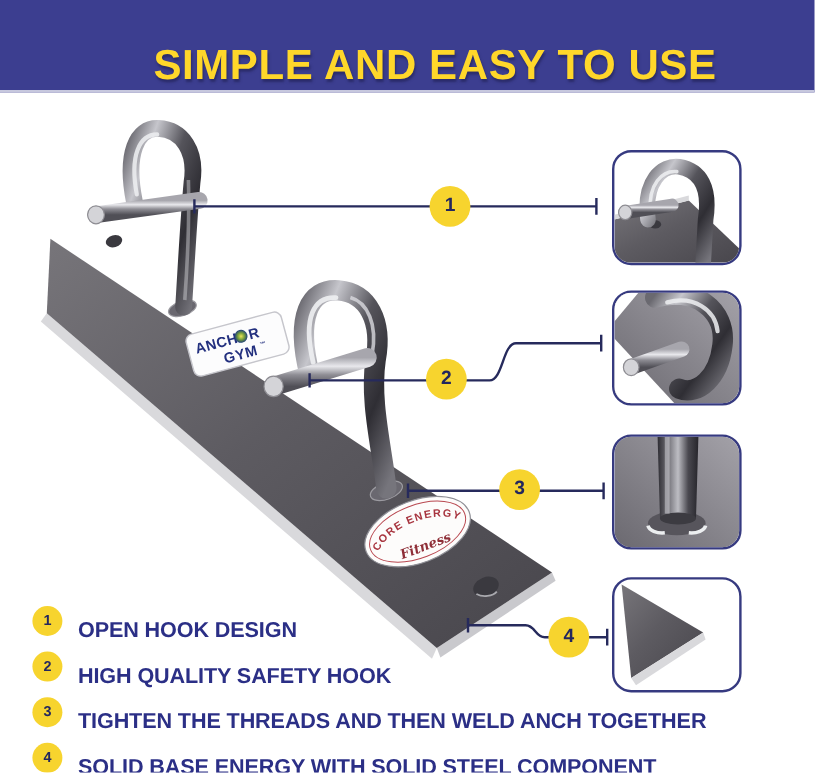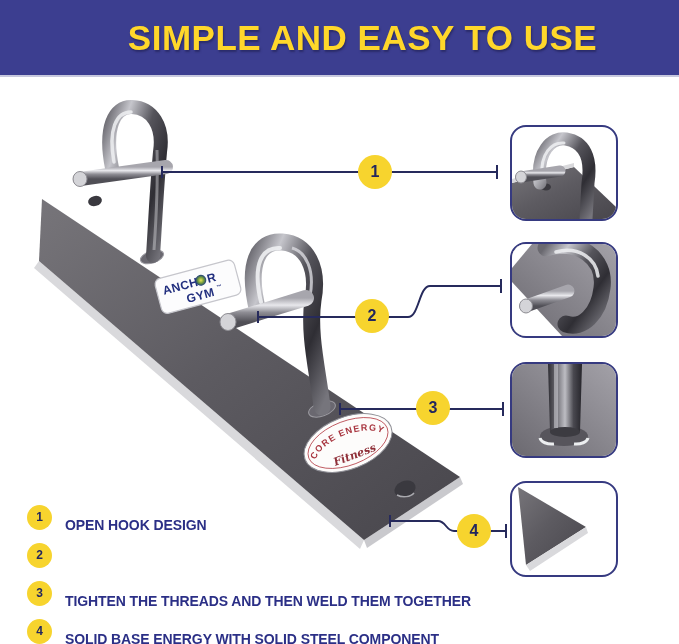--- a/index.html
+++ b/index.html
@@ -3,21 +3,21 @@
 <meta charset="utf-8">
 <style>
   html,body { margin:0; padding:0; background:#fff; }
   .page {
     position:relative; width:679px; height:644px; overflow:hidden;
     background:#ffffff; font-family:"Liberation Sans", sans-serif;
   }
   
   .banner {
     position:absolute; left:0; top:0; width:679px; height:77px;
-    background:#3c3e90; display:flex; align-items:center; justify-content:center;
+    background:#3c3e90; display:flex; align-items:flex-end; justify-content:center;
     border-bottom:2px solid #c7c8de; box-sizing:border-box;padding-left:46px;
   }
   .banner h1 {
     margin:0; font-size:35px; font-weight:800; color:#ffd72a;
     letter-spacing:.5px; text-shadow:1px 2px 2px rgba(25,25,70,.5);
   }
   
   .product-svg { position:absolute; left:0; top:0; width:679px; height:644px; }
   .lbl      { font-family:"Liberation Sans",sans-serif; font-size:12px; font-weight:800; fill:#23307f; letter-spacing:.4px; }
   .lbl-tm   { font-family:"Liberation Sans",sans-serif; font-size:5px;  font-weight:700; fill:#23307f; }
@@ -38,21 +38,21 @@
   .thumb svg { display:block; }
   
   .features { position:absolute; left:27px; top:498px; margin:0; padding:0; list-style:none; z-index:3; }
   .feature  { display:flex; align-items:center; height:38px; gap:13px; }
   .fnum {
     width:25px; height:25px; border-radius:50%; background:#f7d42e; color:#23275e;
     font-size:12px; font-weight:800; display:flex; align-items:center; justify-content:center;
     flex:0 0 auto;
   }
   .flabel {
-    font-size:14px; font-weight:800; color:#2b2f86; letter-spacing:-.1px; white-space:nowrap;margin-top:16px;
+    font-size:18px; font-weight:800; color:#2b2f86; letter-spacing:-.1px; white-space:nowrap;margin-top:16px;
   }
 </style>
 </head>
 <body>
 
 <div class="page">
 
   <div class="banner">
     <h1>SIMPLE AND EASY TO USE</h1>
   </div>
@@ -195,24 +195,25 @@
     </svg>
   </div>
 
   <ul class="features">
     <li class="feature">
       <span class="fnum">1</span>
       <span class="flabel">OPEN HOOK DESIGN</span>
     </li>
     <li class="feature">
       <span class="fnum">2</span>
+      <span class="flabel">HIGH QUALITY SAFETY HOOK</span>
     </li>
     <li class="feature">
       <span class="fnum">3</span>
-      <span class="flabel">TIGHTEN THE THREADS AND THEN WELD THEM TOGETHER</span>
+      <span class="flabel">TIGHTEN THE THREADS AND THEN WELD ANCH TOGETHER</span>
     </li>
     <li class="feature">
       <span class="fnum">4</span>
       <span class="flabel">SOLID BASE ENERGY WITH SOLID STEEL COMPONENT</span>
     </li>
   </ul>
 
 </div>
 
 </body></html>

